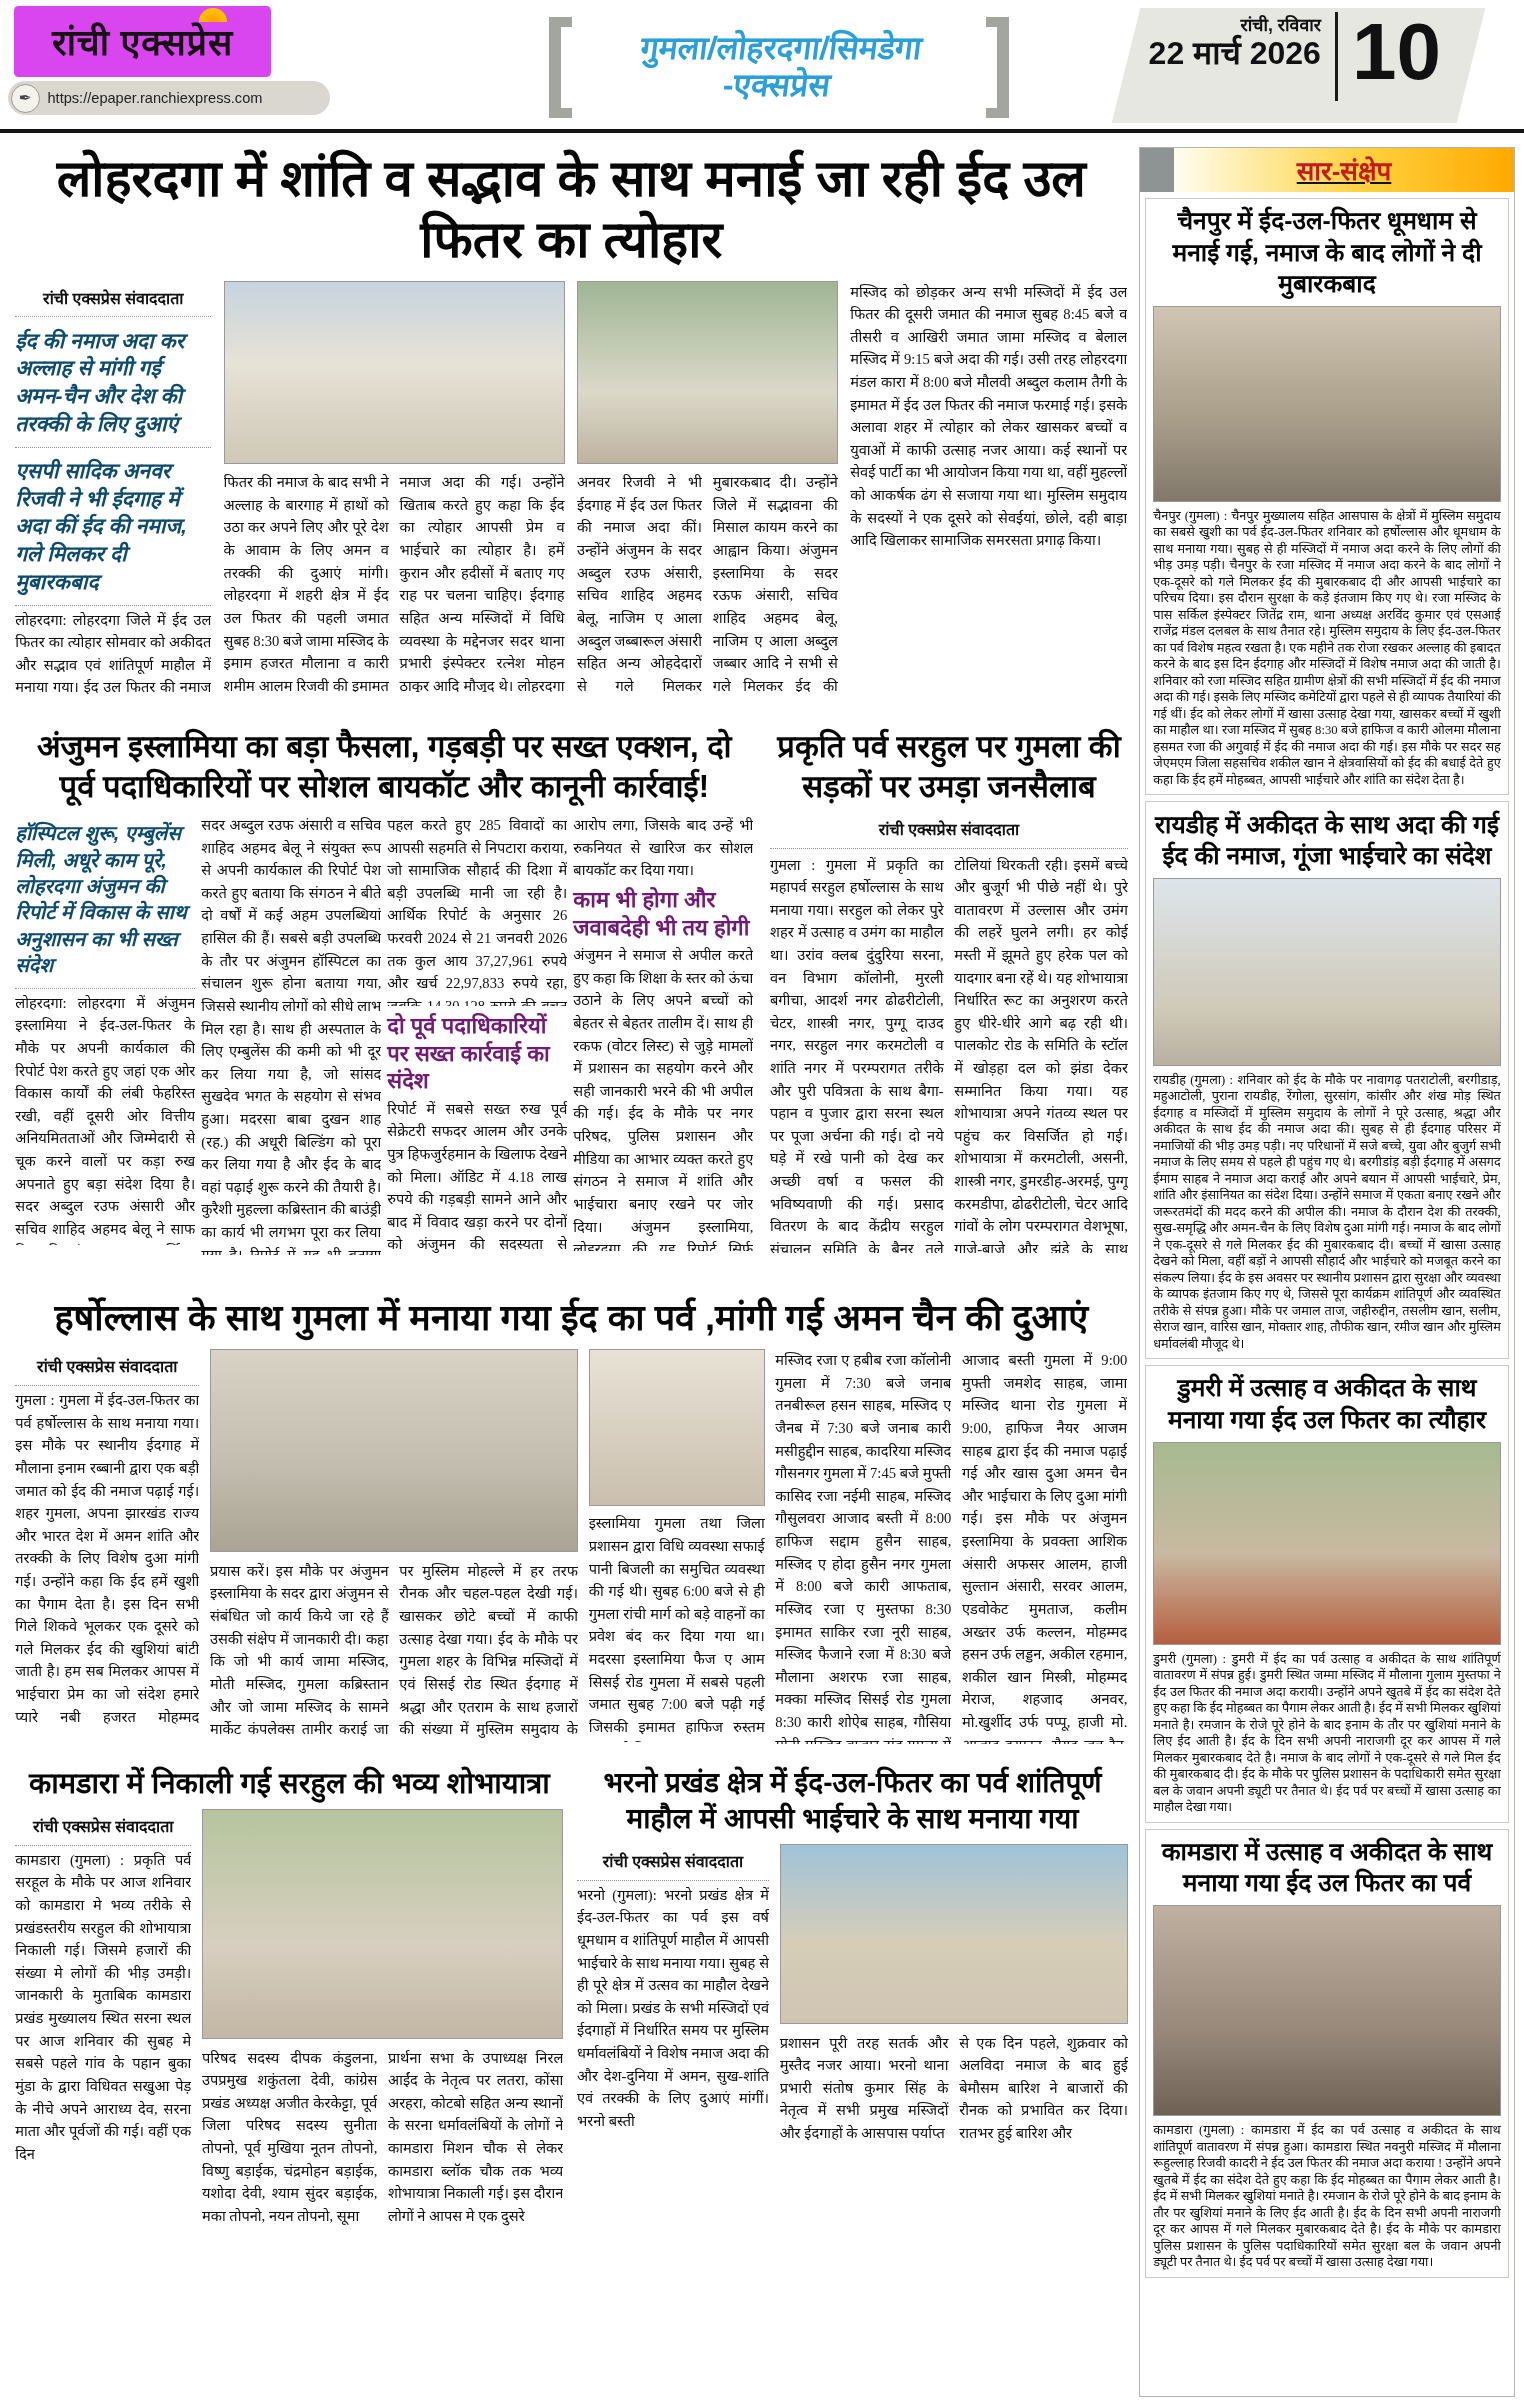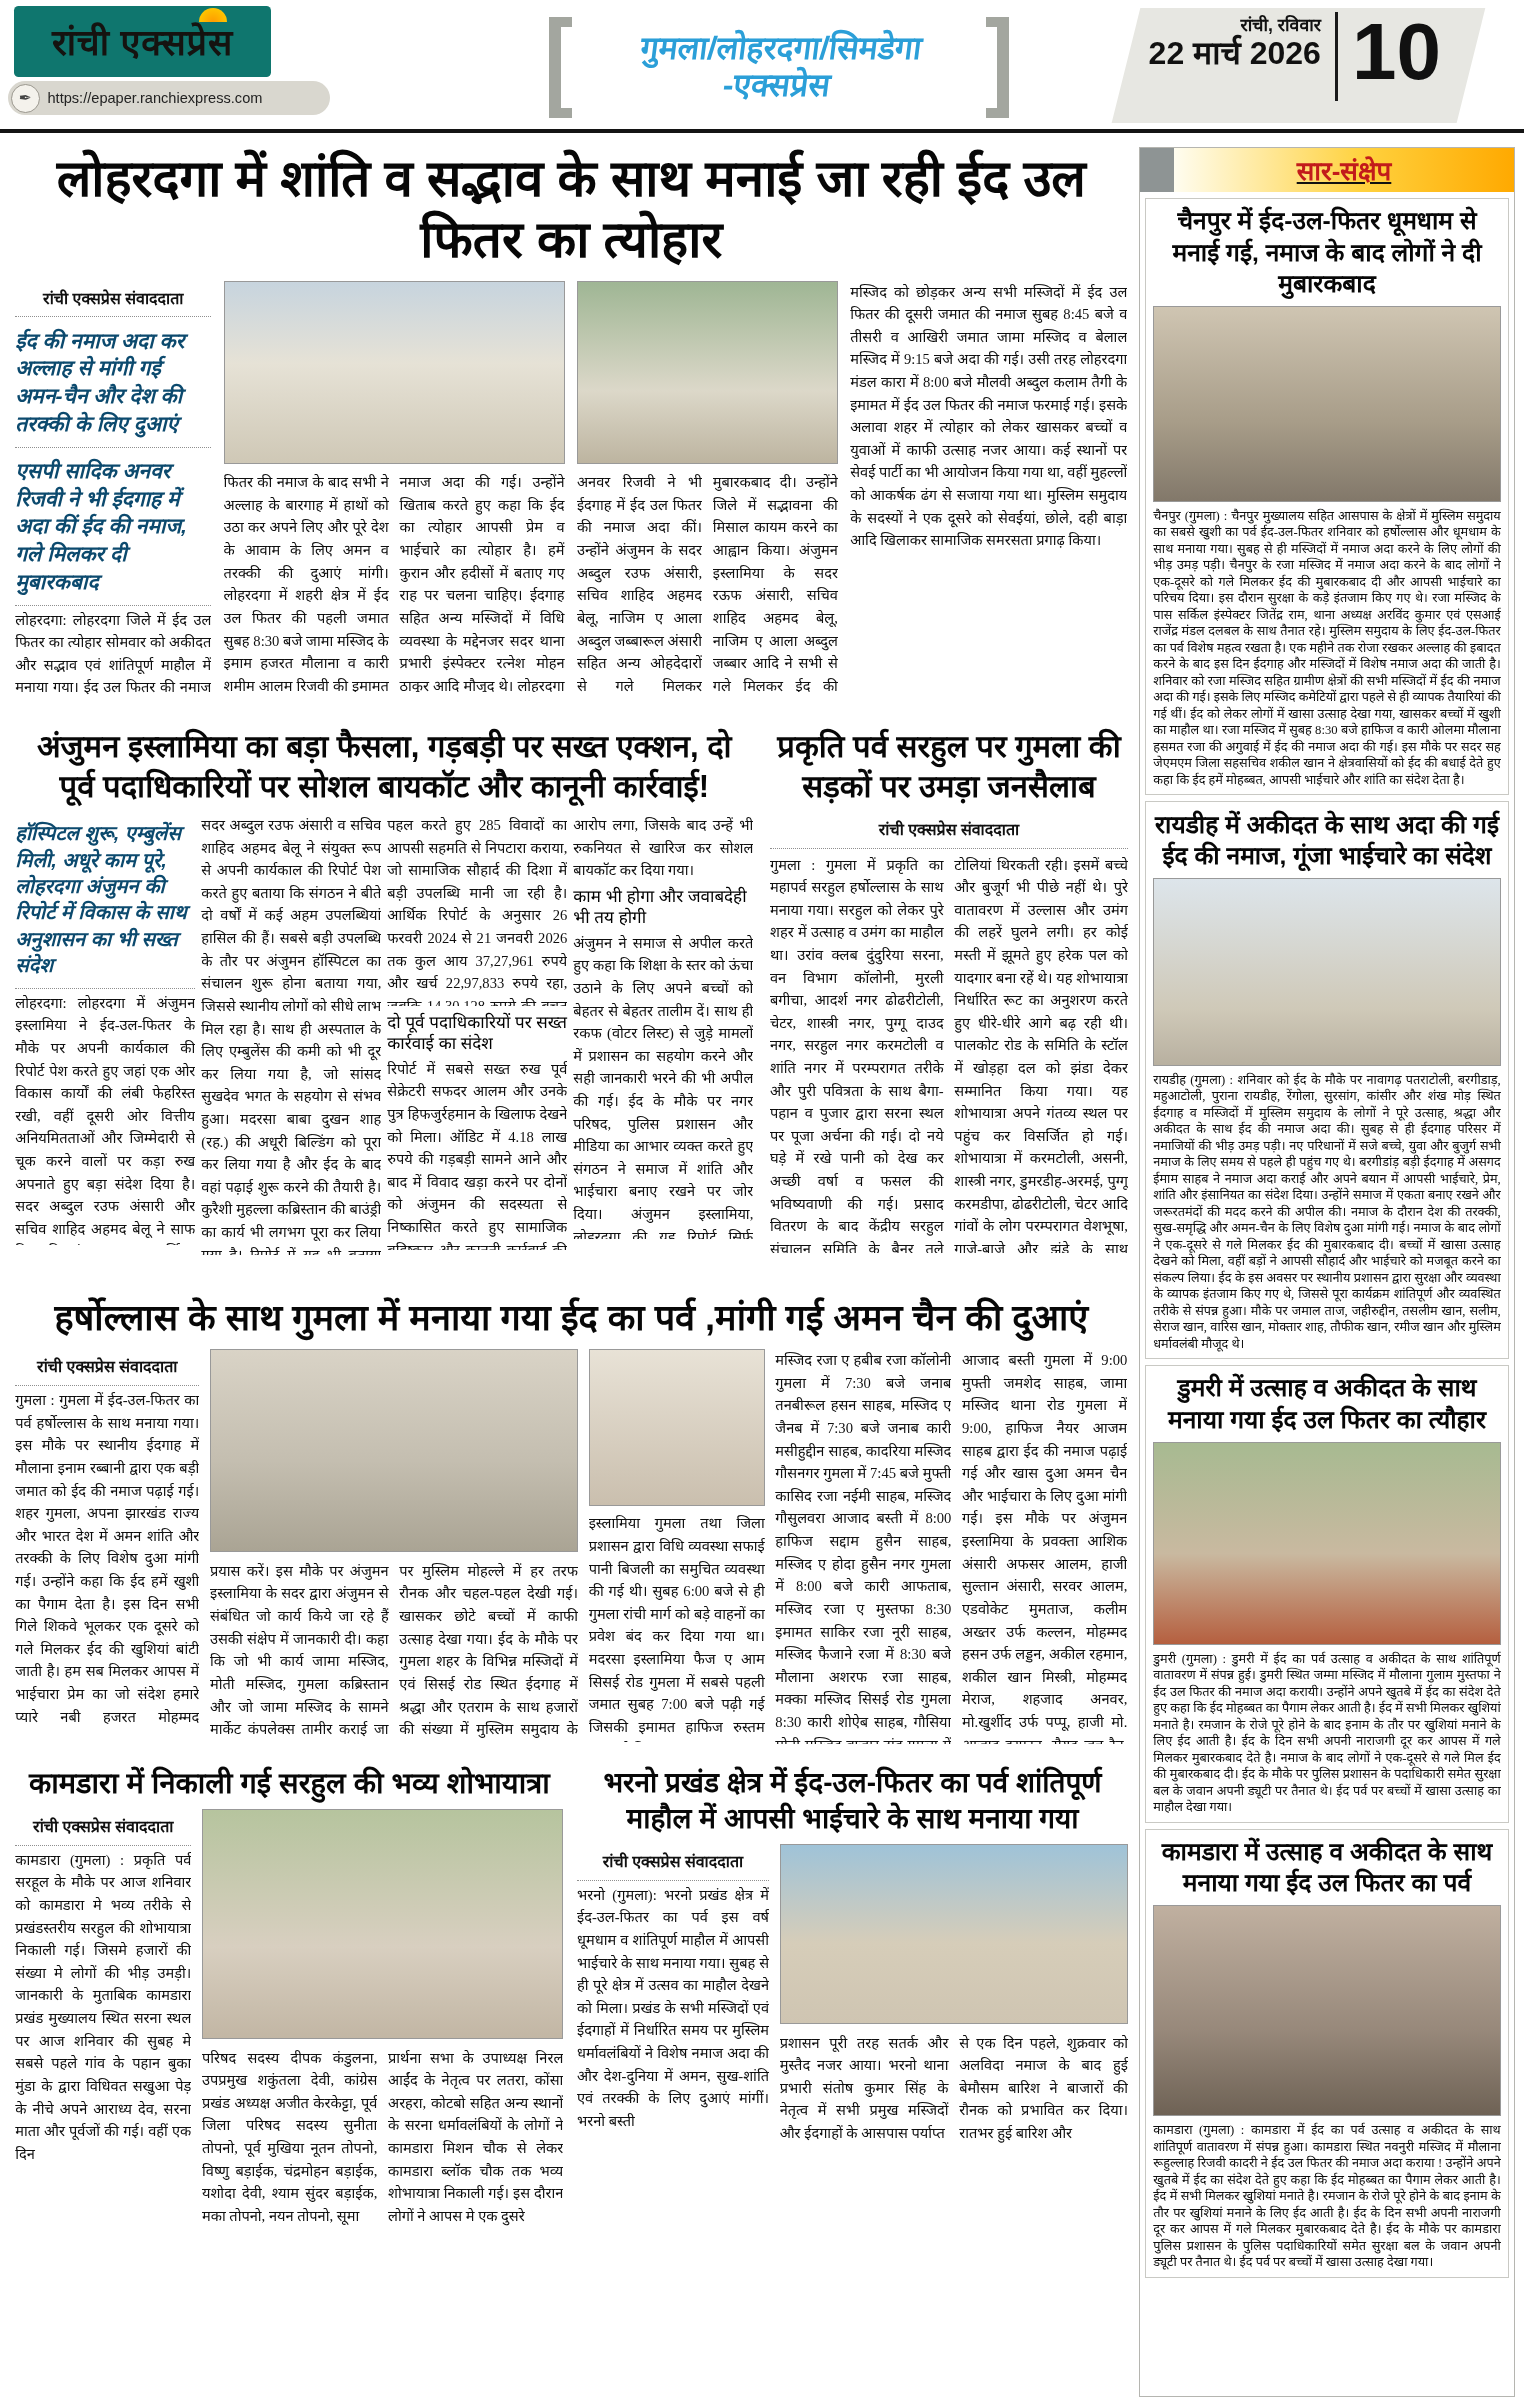--- a/index.html
+++ b/index.html
@@ -1,20 +1,20 @@
 <!DOCTYPE html>
 <html style="font-size:12.3px"><head>
 <meta charset="utf-8">
 <style>
   * { margin:0; padding:0; box-sizing:border-box; }
   html,body { width:1524px; height:2401px; background:#ffffff; font-family:"Liberation Sans",sans-serif; color:#111; overflow:hidden; }
 
   
   #header { position:absolute; left:0; top:0; width:1524px; height:132px; background:#fff; }
-  #logo-box { position:absolute; left:14px; top:6.1px; width:257px; height:71px; background:#0f766e; border-radius:4.6px; display:flex; align-items:center; justify-content:center; }
+  #logo-box { position:absolute; left:14px; top:6.1px; width:257px; height:71px; background:#d946ef; border-radius:4.6px; display:flex; align-items:center; justify-content:center; }
   #logo-box .logo-text { font-size:36px; font-weight:800; color:#151310; letter-spacing:0.8px; }
   #sun-icon { position:absolute; right:44px; top:1.5px; width:28px; height:14px; border-radius:14px 14px 0 0; background:radial-gradient(circle at 50% 100%, #ff9b00 0%, #ffc400 70%); }
   #url-strip { position:absolute; left:7.7px; top:81px; width:322px; height:34px; background:#d9d7cf; border-radius:17px; display:flex; align-items:center; gap:7.7px; padding-left:3.1px; }
   #pen-circle { width:29px; height:29px; border-radius:50%; background:#f4f2ec; border:1.5px solid #9a978e; display:flex; align-items:center; justify-content:center; font-size:15.3px; color:#444; }
   #url-strip .url { font-size:14.6px; color:#222; }
   #edition-wrap { position:absolute; left:549px; top:14px; width:460px; height:106px; display:flex; align-items:center; justify-content:center; gap:9.2px; }
   .bracket { width:23px; height:101px; }
   .bracket.left  { border-left:12.3px solid #a3a69f; border-top:10px solid #a3a69f; border-bottom:10px solid #a3a69f; }
   .bracket.right { border-right:12.3px solid #a3a69f; border-top:10px solid #a3a69f; border-bottom:10px solid #a3a69f; }
   #edition-text { font-size:32px; font-weight:800; color:#2b9fd8; transform:skewX(-7deg); text-align:center; line-height:1.15; }
@@ -25,21 +25,21 @@
   #date-divider { width:3.1px; height:89px; background:#1a1a1a; }
   #page-num { font-size:80px; font-weight:800; line-height:1; color:#111; }
   #header-rule { position:absolute; left:0; top:129px; width:1524px; height:3.8px; background:#141414; }
 
   
   .headline { font-weight:800; text-align:center; color:#070707; font-family:"Liberation Sans",sans-serif; }
   .byline { font-weight:700; font-size:16px; text-align:center; padding:6.1px 0 4.6px; }
   .dotted { border-top:1.5px dotted #8f8f8f; margin:3.1px 0; }
   .body-col { font-family:"Liberation Serif",serif; font-size:14.6px; line-height:1.55; text-align:justify; color:#0e0e0e; overflow:hidden; }
   .blue-sub { color:#0c4a6e; font-weight:800; font-size:21px; line-height:1.32; padding:6.1px 0; font-family:"Liberation Sans",sans-serif;font-style:italic; }
-  .red-sub { color:#000000; font-weight:400; font-size:17px; line-height:1.25; margin:6.1px 0 3.1px; font-family:"Liberation Sans",sans-serif; }
+  .red-sub { color:#701a75; font-weight:700; font-size:22px; line-height:1.25; margin:6.1px 0 3.1px; font-family:"Liberation Sans",sans-serif; }
   .photo { width:100%; border:0.8px solid #999; }
   .cols-row { display:flex; gap:10.7px; margin-top:7.7px; }
 
   
   #lead { position:absolute; left:15.3px; top:146px; width:1112px; }
   #lead .headline { font-size:51px; line-height:1.2; margin:1.5px 23px 10.7px; }
   #lead-content { display:flex; gap:12.3px; height:420px; overflow:hidden; }
   .lead-c1 { flex:0 0 196px; }
   .lead-mid1 { flex:0 0 341px; }
   .lead-mid2 { flex:0 0 261px; }

